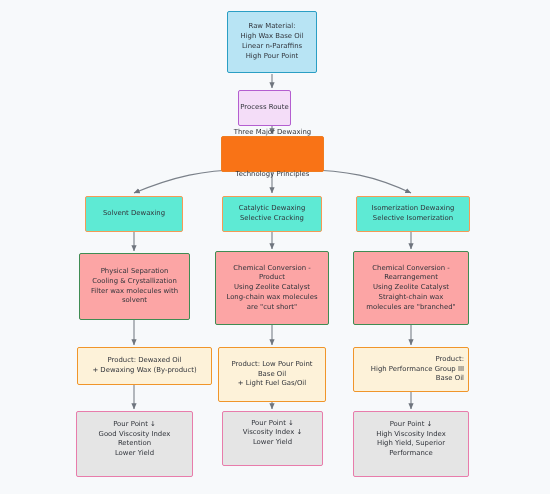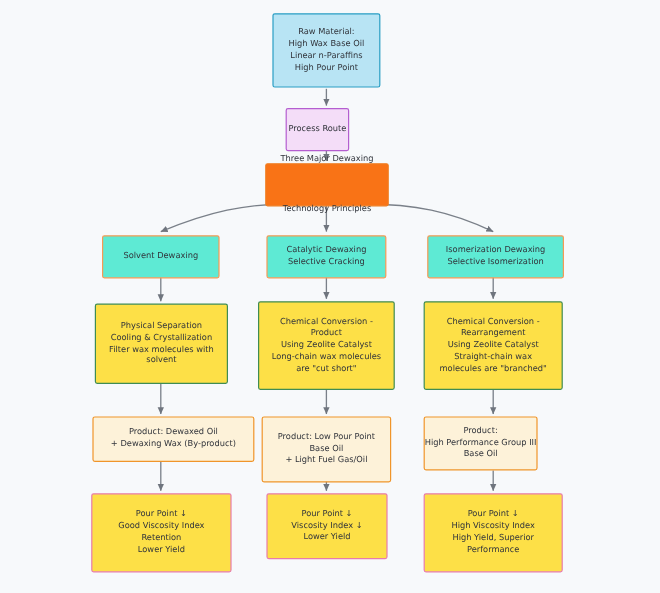--- a/index.html
+++ b/index.html
@@ -45,23 +45,23 @@
   }
   .node .ln {
     display: block;
     white-space: nowrap;
   }
   
   .pal-blue   { background:#b8e4f4; border-color:#2a9ec4; }
   .pal-purple { background:#f4ddf8; border-color:#b45ed0; }
   .pal-orange { background:#f97316; border-color:#f07c1f;gap:32px; }
   .pal-orange-lite { background:#5eead4; border-color:#f59a55; }
-  .pal-green  { background:#fde047; border-color:#3f8c53; }
+  .pal-green  { background:#fca5a5; border-color:#3f8c53; }
   .pal-cream  { background:#fdf2d9; border-color:#f0952a; }
-  .pal-pink   { background:#fde047; border-color:#e87cab; }
+  .pal-pink   { background:#e5e5e5; border-color:#e87cab;justify-content:flex-end; }
 </style>
 </head>
 <body>
 
 <div id="canvas">
 
   <svg id="edges" viewBox="0 0 550 494">
     <defs>
       <marker id="arw" markerWidth="7" markerHeight="7" refX="5.2" refY="3" orient="auto" markerUnits="strokeWidth">
         <path d="M0,0.6 L5.4,3 L0,5.4 Z" fill="#6f757e"></path>
@@ -148,21 +148,21 @@
     <span class="ln">Product: Dewaxed Oil</span>
     <span class="ln">+ Dewaxing Wax (By-product)</span>
   </div>
 
   <div class="node pal-cream" style="left:218px; top:347px; width:108px; height:55px;">
     <span class="ln">Product: Low Pour Point</span>
     <span class="ln">Base Oil</span>
     <span class="ln">+ Light Fuel Gas/Oil</span>
   </div>
 
-  <div class="node pal-cream" style="left:353px; top:347px; width:95px; height:45px;">
+  <div class="node pal-cream" style="left:353px; top:347px; width:116px; height:45px;align-items:flex-end;">
     <span class="ln">Product:</span>
     <span class="ln">High Performance Group III</span>
     <span class="ln">Base Oil</span>
   </div>
 
   <div class="node pal-pink" style="left:76px; top:411px; width:117px; height:66px;">
     <span class="ln">Pour Point ↓</span>
     <span class="ln">Good Viscosity Index</span>
     <span class="ln">Retention</span>
     <span class="ln">Lower Yield</span>

